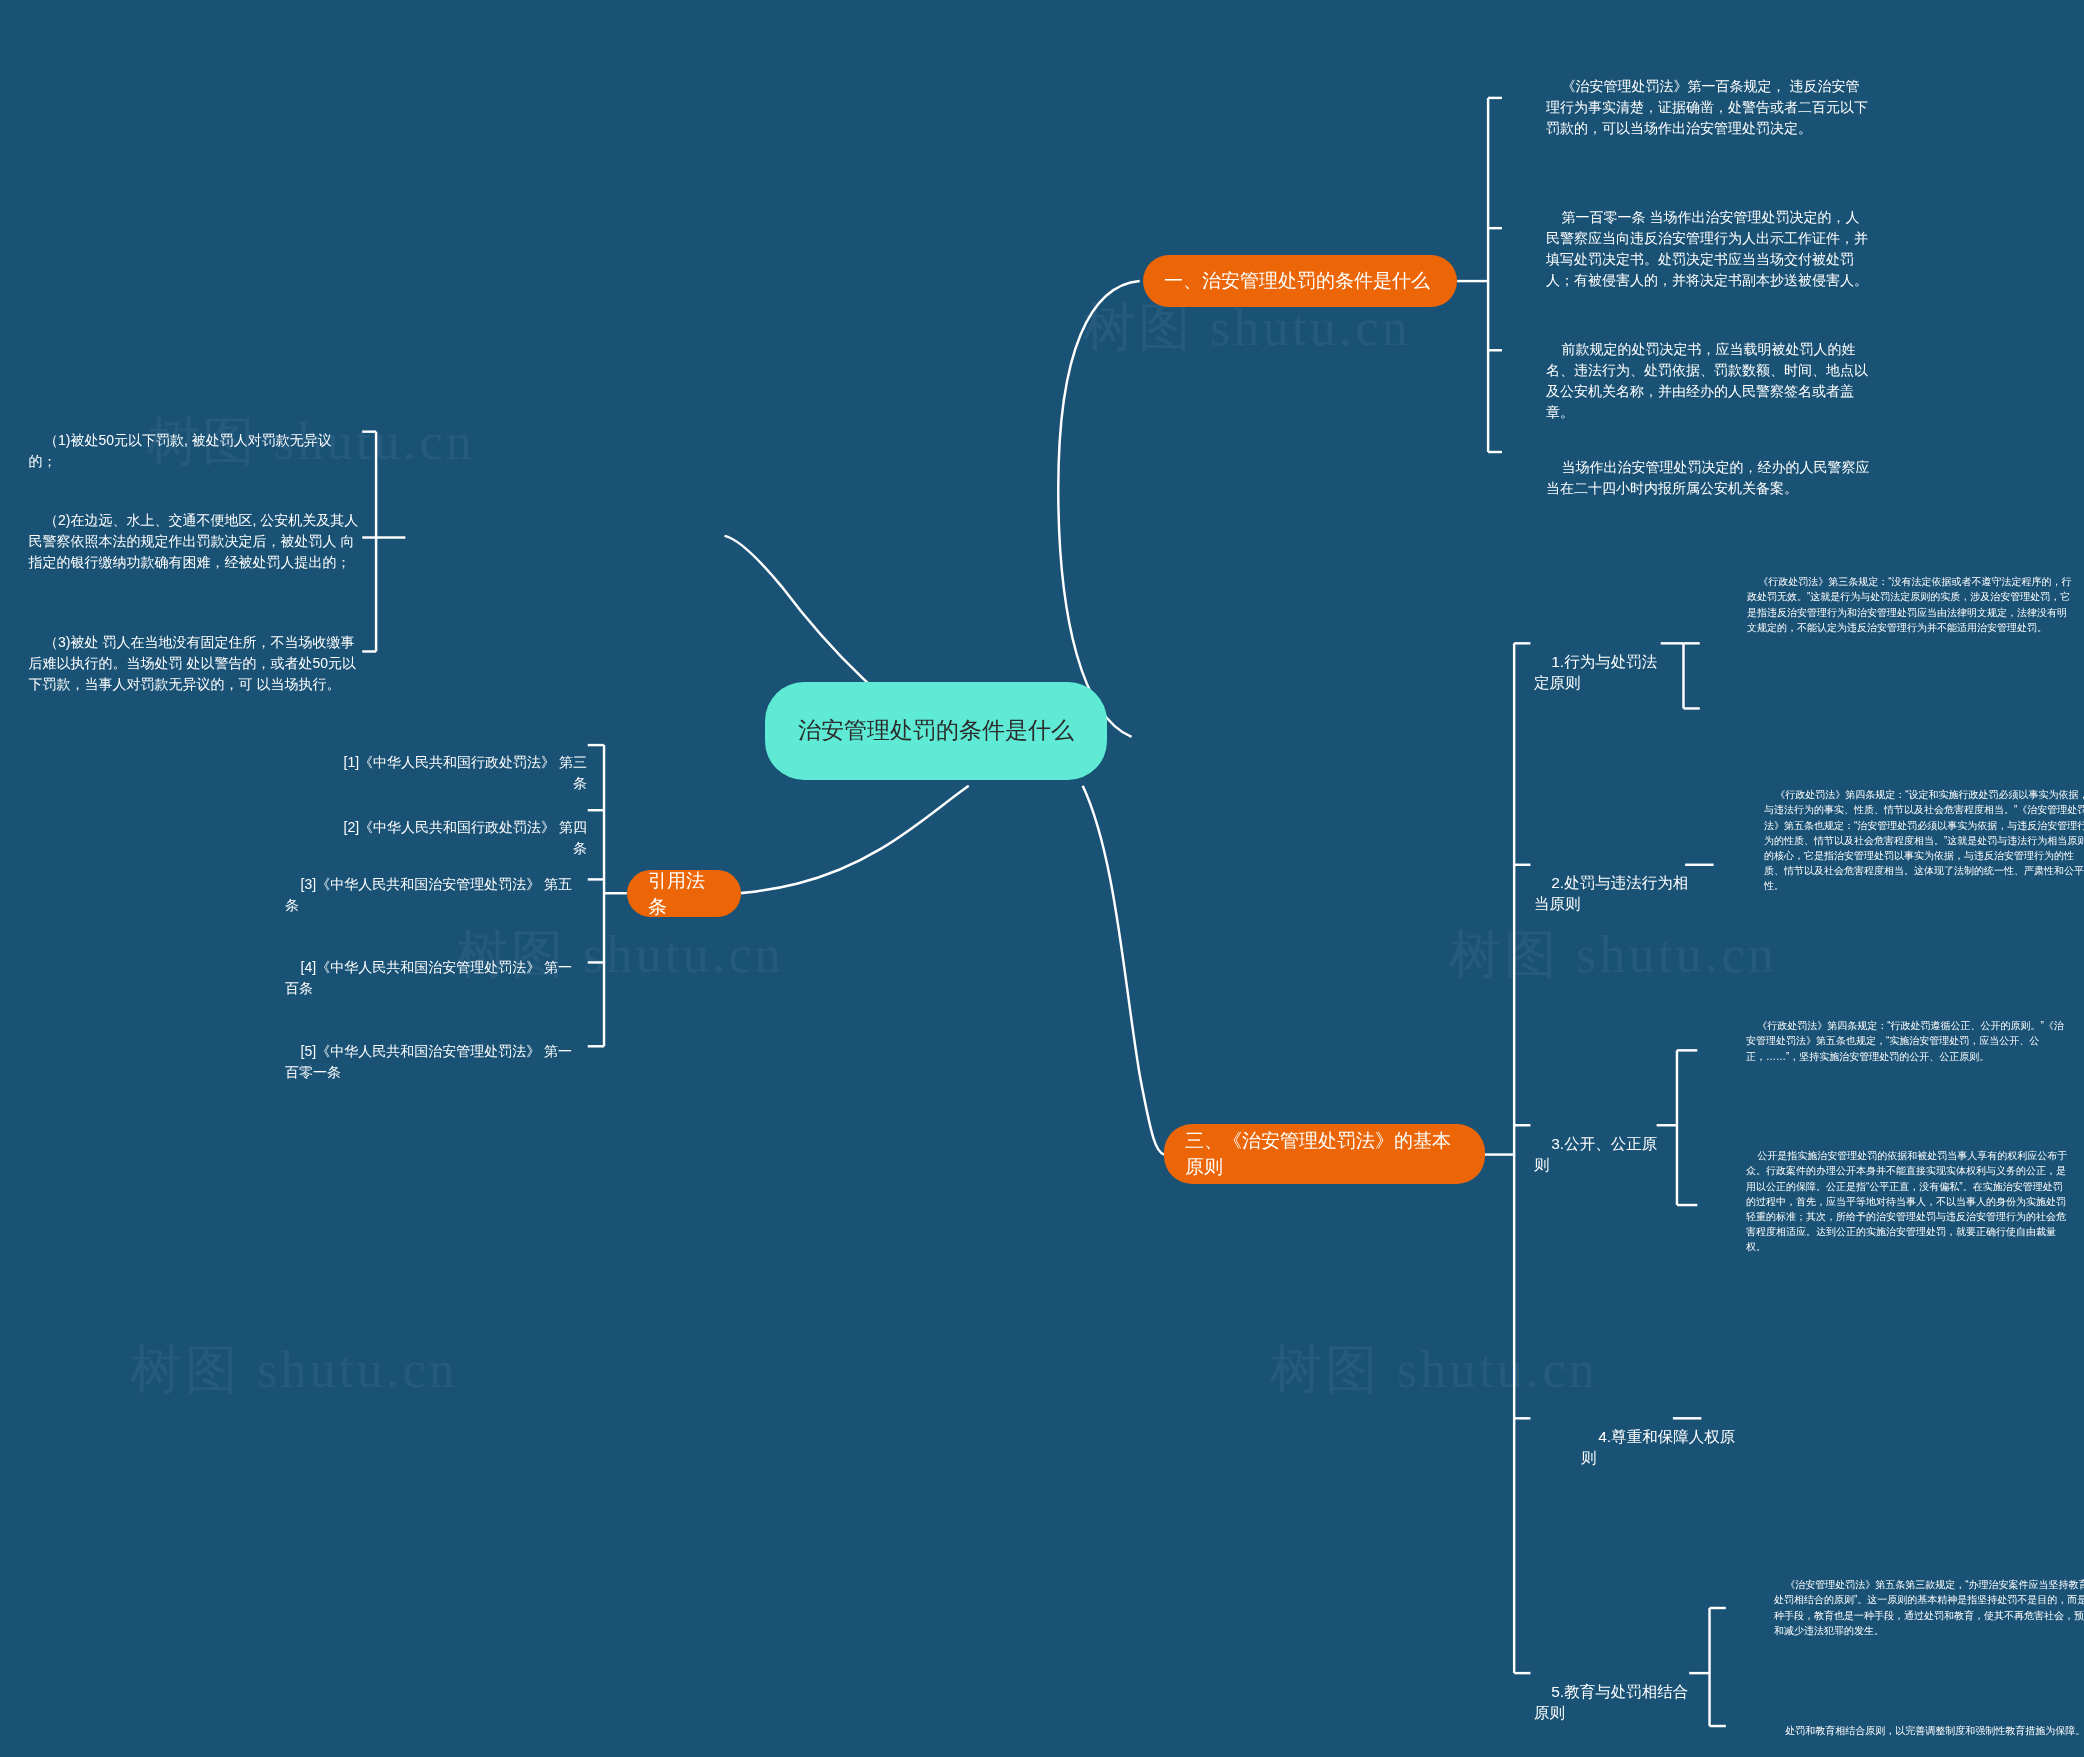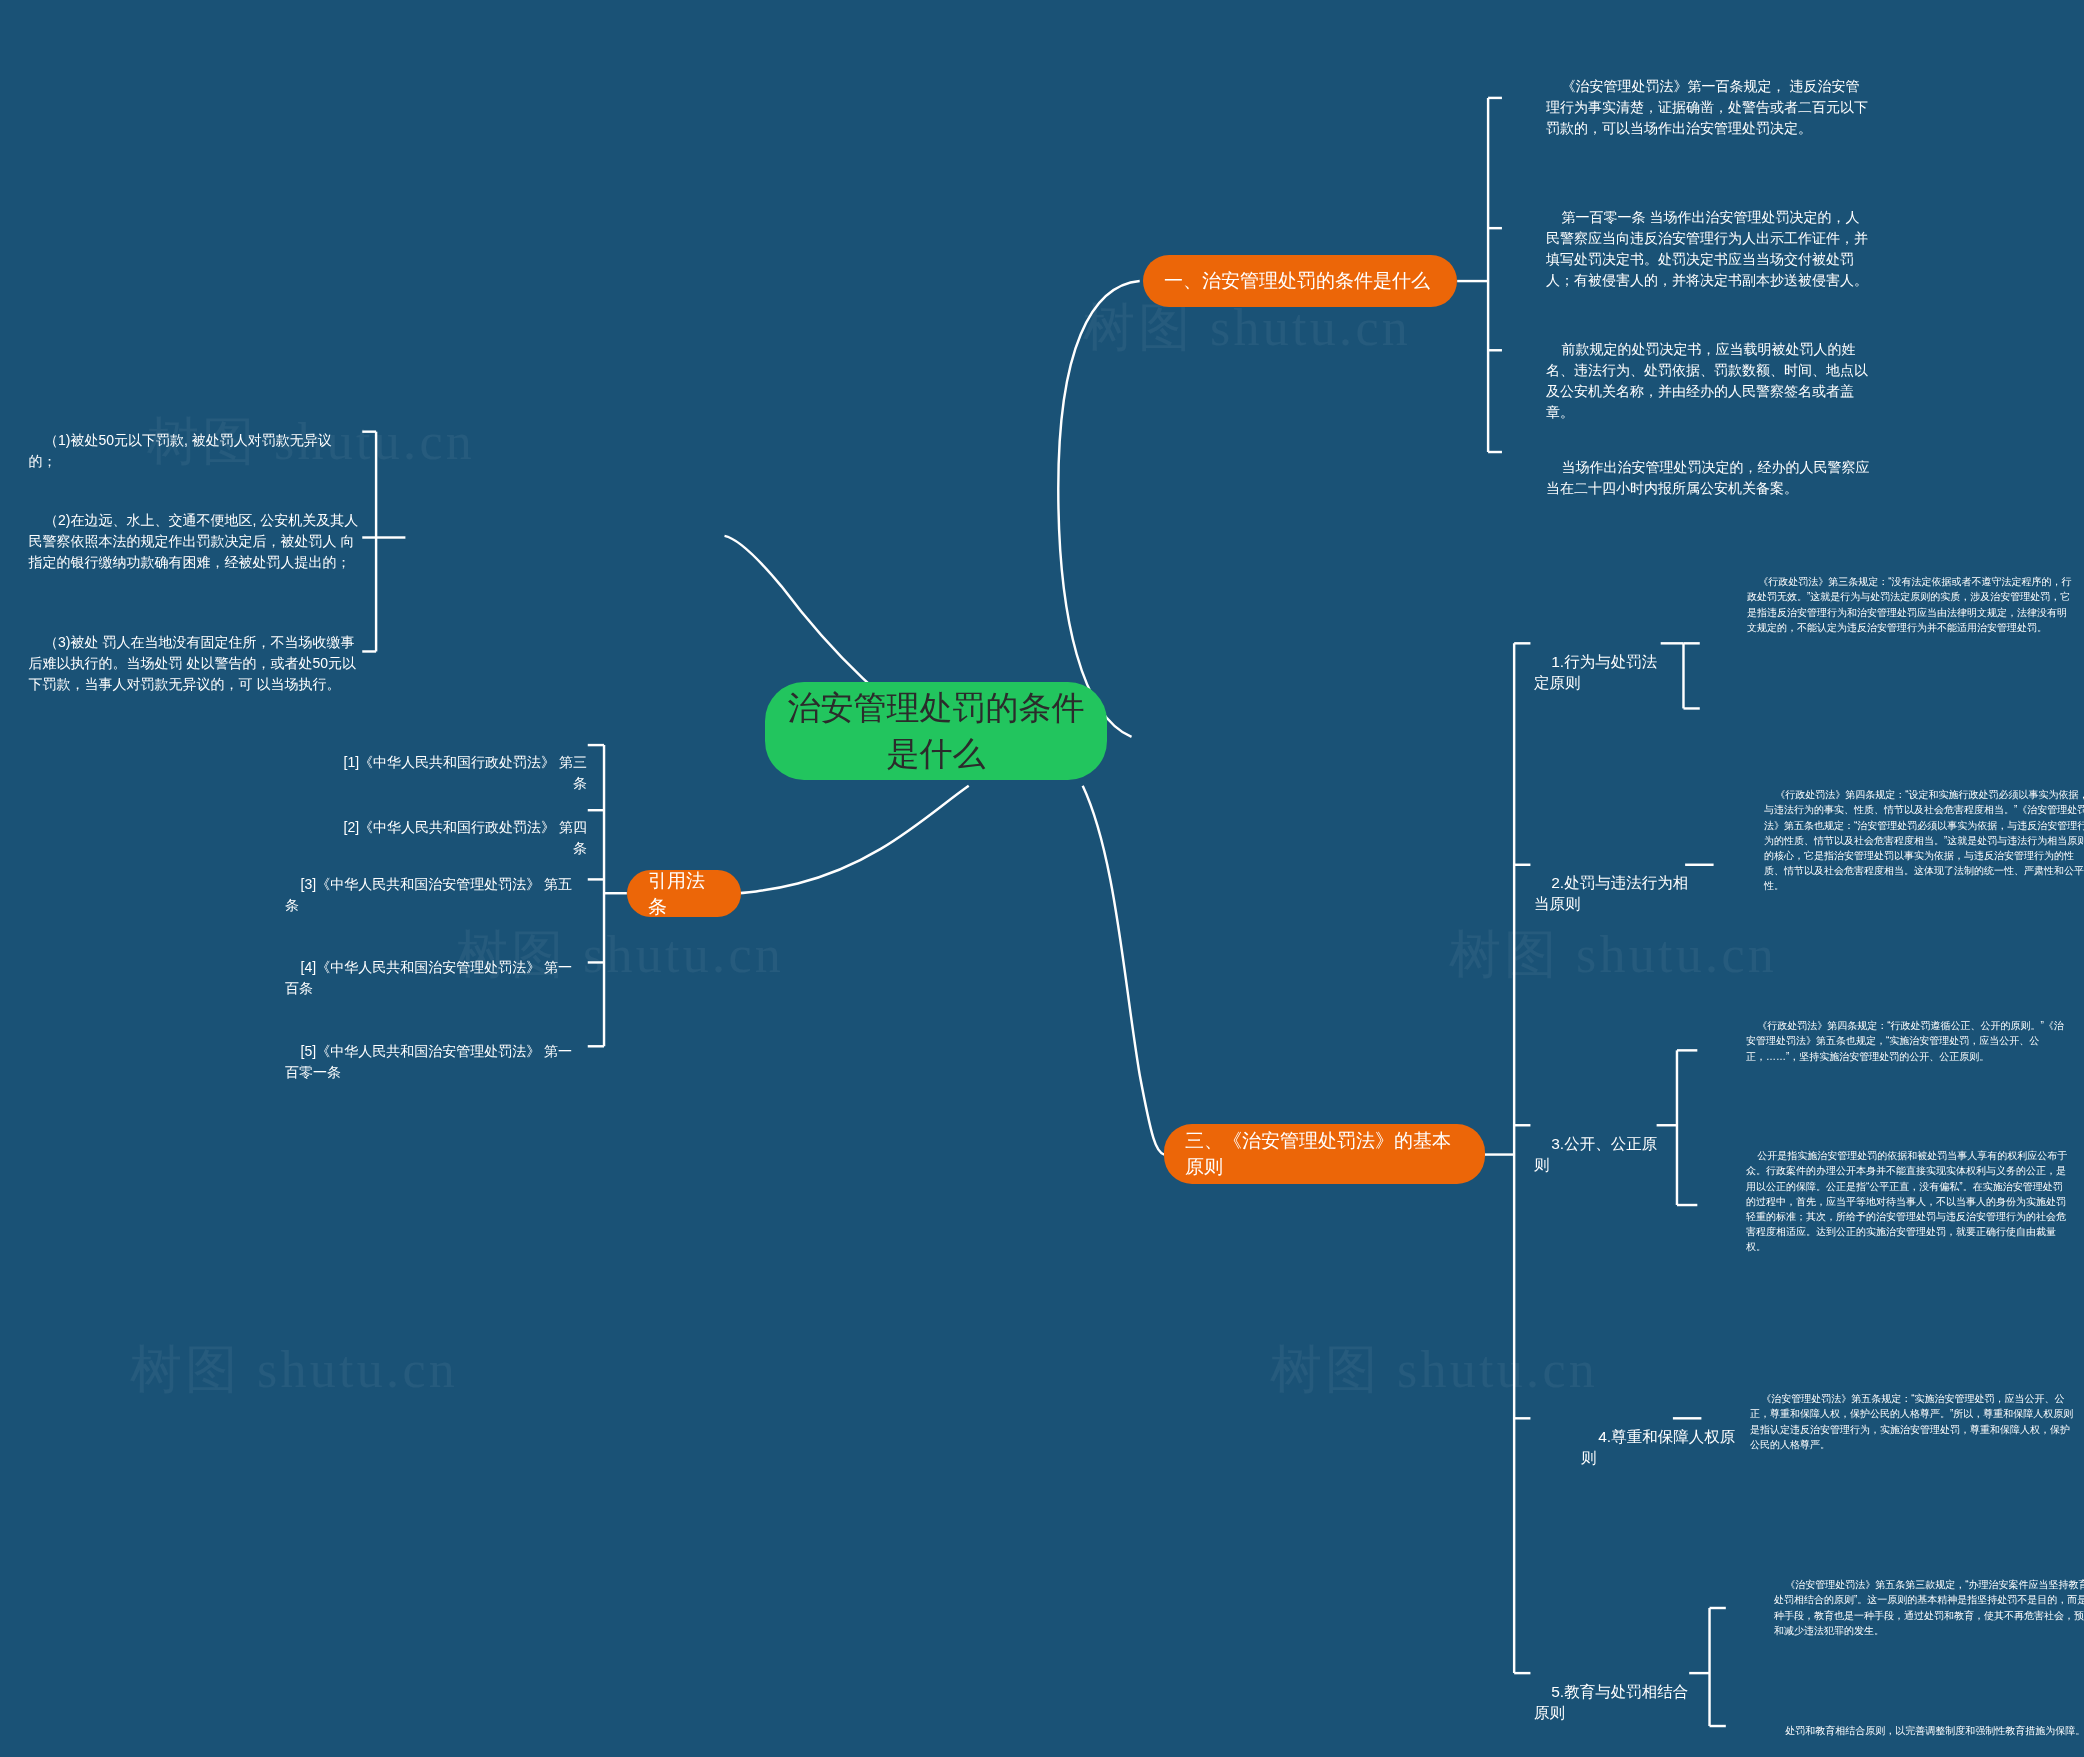--- a/index.html
+++ b/index.html
@@ -18,26 +18,26 @@
     font-size:52px;
     color:rgba(255,255,255,0.055);
     font-family:"Liberation Serif","DejaVu Serif",serif;
     letter-spacing:3.3px;
     white-space:nowrap;
     user-select:none;
   }
   .node{position:absolute;box-sizing:border-box;}
   
   .root{
-    background:#22c55e;
+    background:#5eead4;
     color:#2b2b2b;
     border-radius:39px;
     display:flex;align-items:center;justify-content:center;
     text-align:center;
-    font-size:33px;
+    font-size:23px;
     line-height:1.38;
     padding:13px 21px;
   }
   
   .branch{
     background:#ec6608;
     color:#ffffff;
     border-radius:28px;
     display:flex;align-items:center;
     font-size:19px;
@@ -215,23 +215,20 @@
     <span>《行政处罚法》第四条规定：“设定和实施行政处罚必须以事实为依据，与违法行为的事实、性质、情节以及社会危害程度相当。”《治安管理处罚法》第五条也规定：“治安管理处罚必须以事实为依据，与违反治安管理行为的性质、情节以及社会危害程度相当。”这就是处罚与违法行为相当原则的核心，它是指治安管理处罚以事实为依据，与违反治安管理行为的性质、情节以及社会危害程度相当。这体现了法制的统一性、严肃性和公平性。</span>
   </div>
 
   <div class="node leaf sm right" style="left:1702px;top:1003px;width:326px;">
     <span>《行政处罚法》第四条规定：“行政处罚遵循公正、公开的原则。”《治安管理处罚法》第五条也规定，“实施治安管理处罚，应当公开、公正，……”，坚持实施治安管理处罚的公开、公正原则。</span>
   </div>
   <div class="node leaf sm right" style="left:1702px;top:1133px;width:326px;">
     <span>公开是指实施治安管理处罚的依据和被处罚当事人享有的权利应公布于众。行政案件的办理公开本身并不能直接实现实体权利与义务的公正，是用以公正的保障。公正是指“公平正直，没有偏私”。在实施治安管理处罚的过程中，首先，应当平等地对待当事人，不以当事人的身份为实施处罚轻重的标准；其次，所给予的治安管理处罚与违反治安管理行为的社会危害程度相适应。达到公正的实施治安管理处罚，就要正确行使自由裁量权。</span>
   </div>
 
-  <div class="node leaf sm right" style="left:1706px;top:1376px;width:326px;">
-    <span>《治安管理处罚法》第五条规定：“实施治安管理处罚，应当公开、公正，尊重和保障人权，保护公民的人格尊严。”所以，尊重和保障人权原则是指认定违反治安管理行为，实施治安管理处罚，尊重和保障人权，保护公民的人格尊严。</span>
-  </div>
 
   <div class="node leaf sm right" style="left:1730px;top:1562px;width:326px;">
     <span>《治安管理处罚法》第五条第三款规定，“办理治安案件应当坚持教育与处罚相结合的原则”。这一原则的基本精神是指坚持处罚不是目的，而是一种手段，教育也是一种手段，通过处罚和教育，使其不再危害社会，预防和减少违法犯罪的发生。</span>
   </div>
   <div class="node leaf sm right" style="left:1730px;top:1708px;width:326px;">
     <span>处罚和教育相结合原则，以完善调整制度和强制性教育措施为保障。</span>
   </div>
 
 </div>
 

